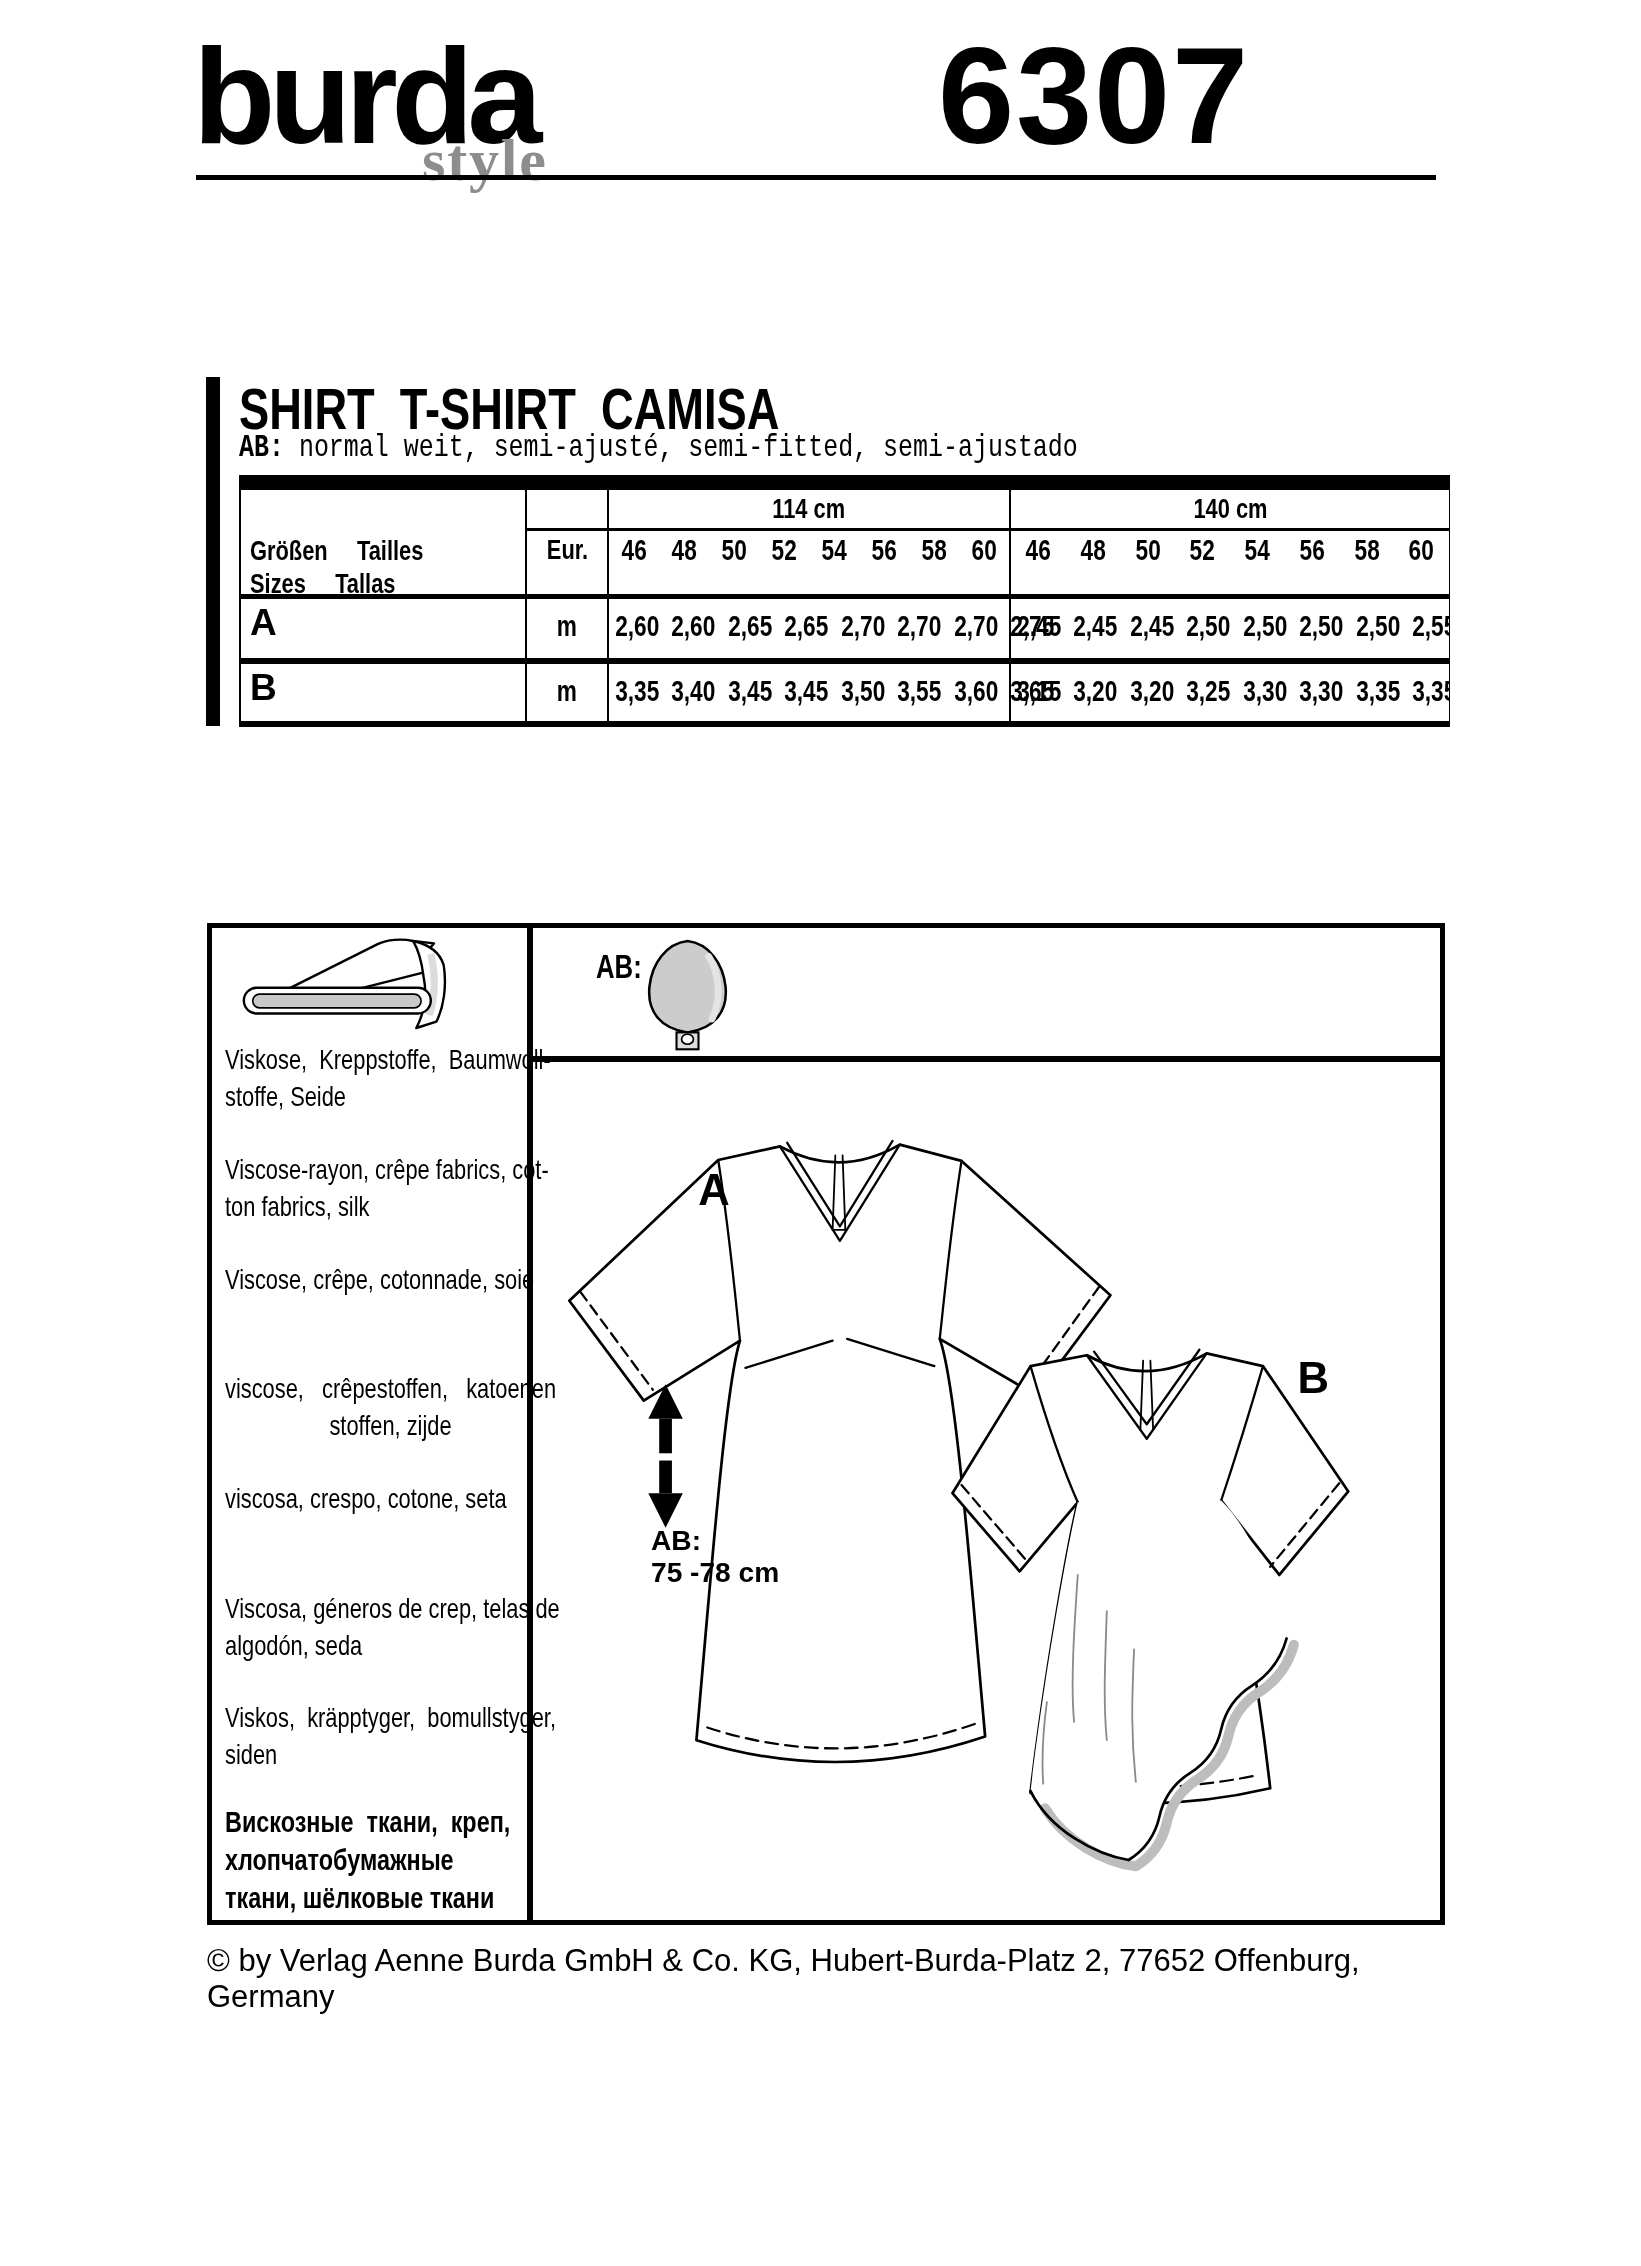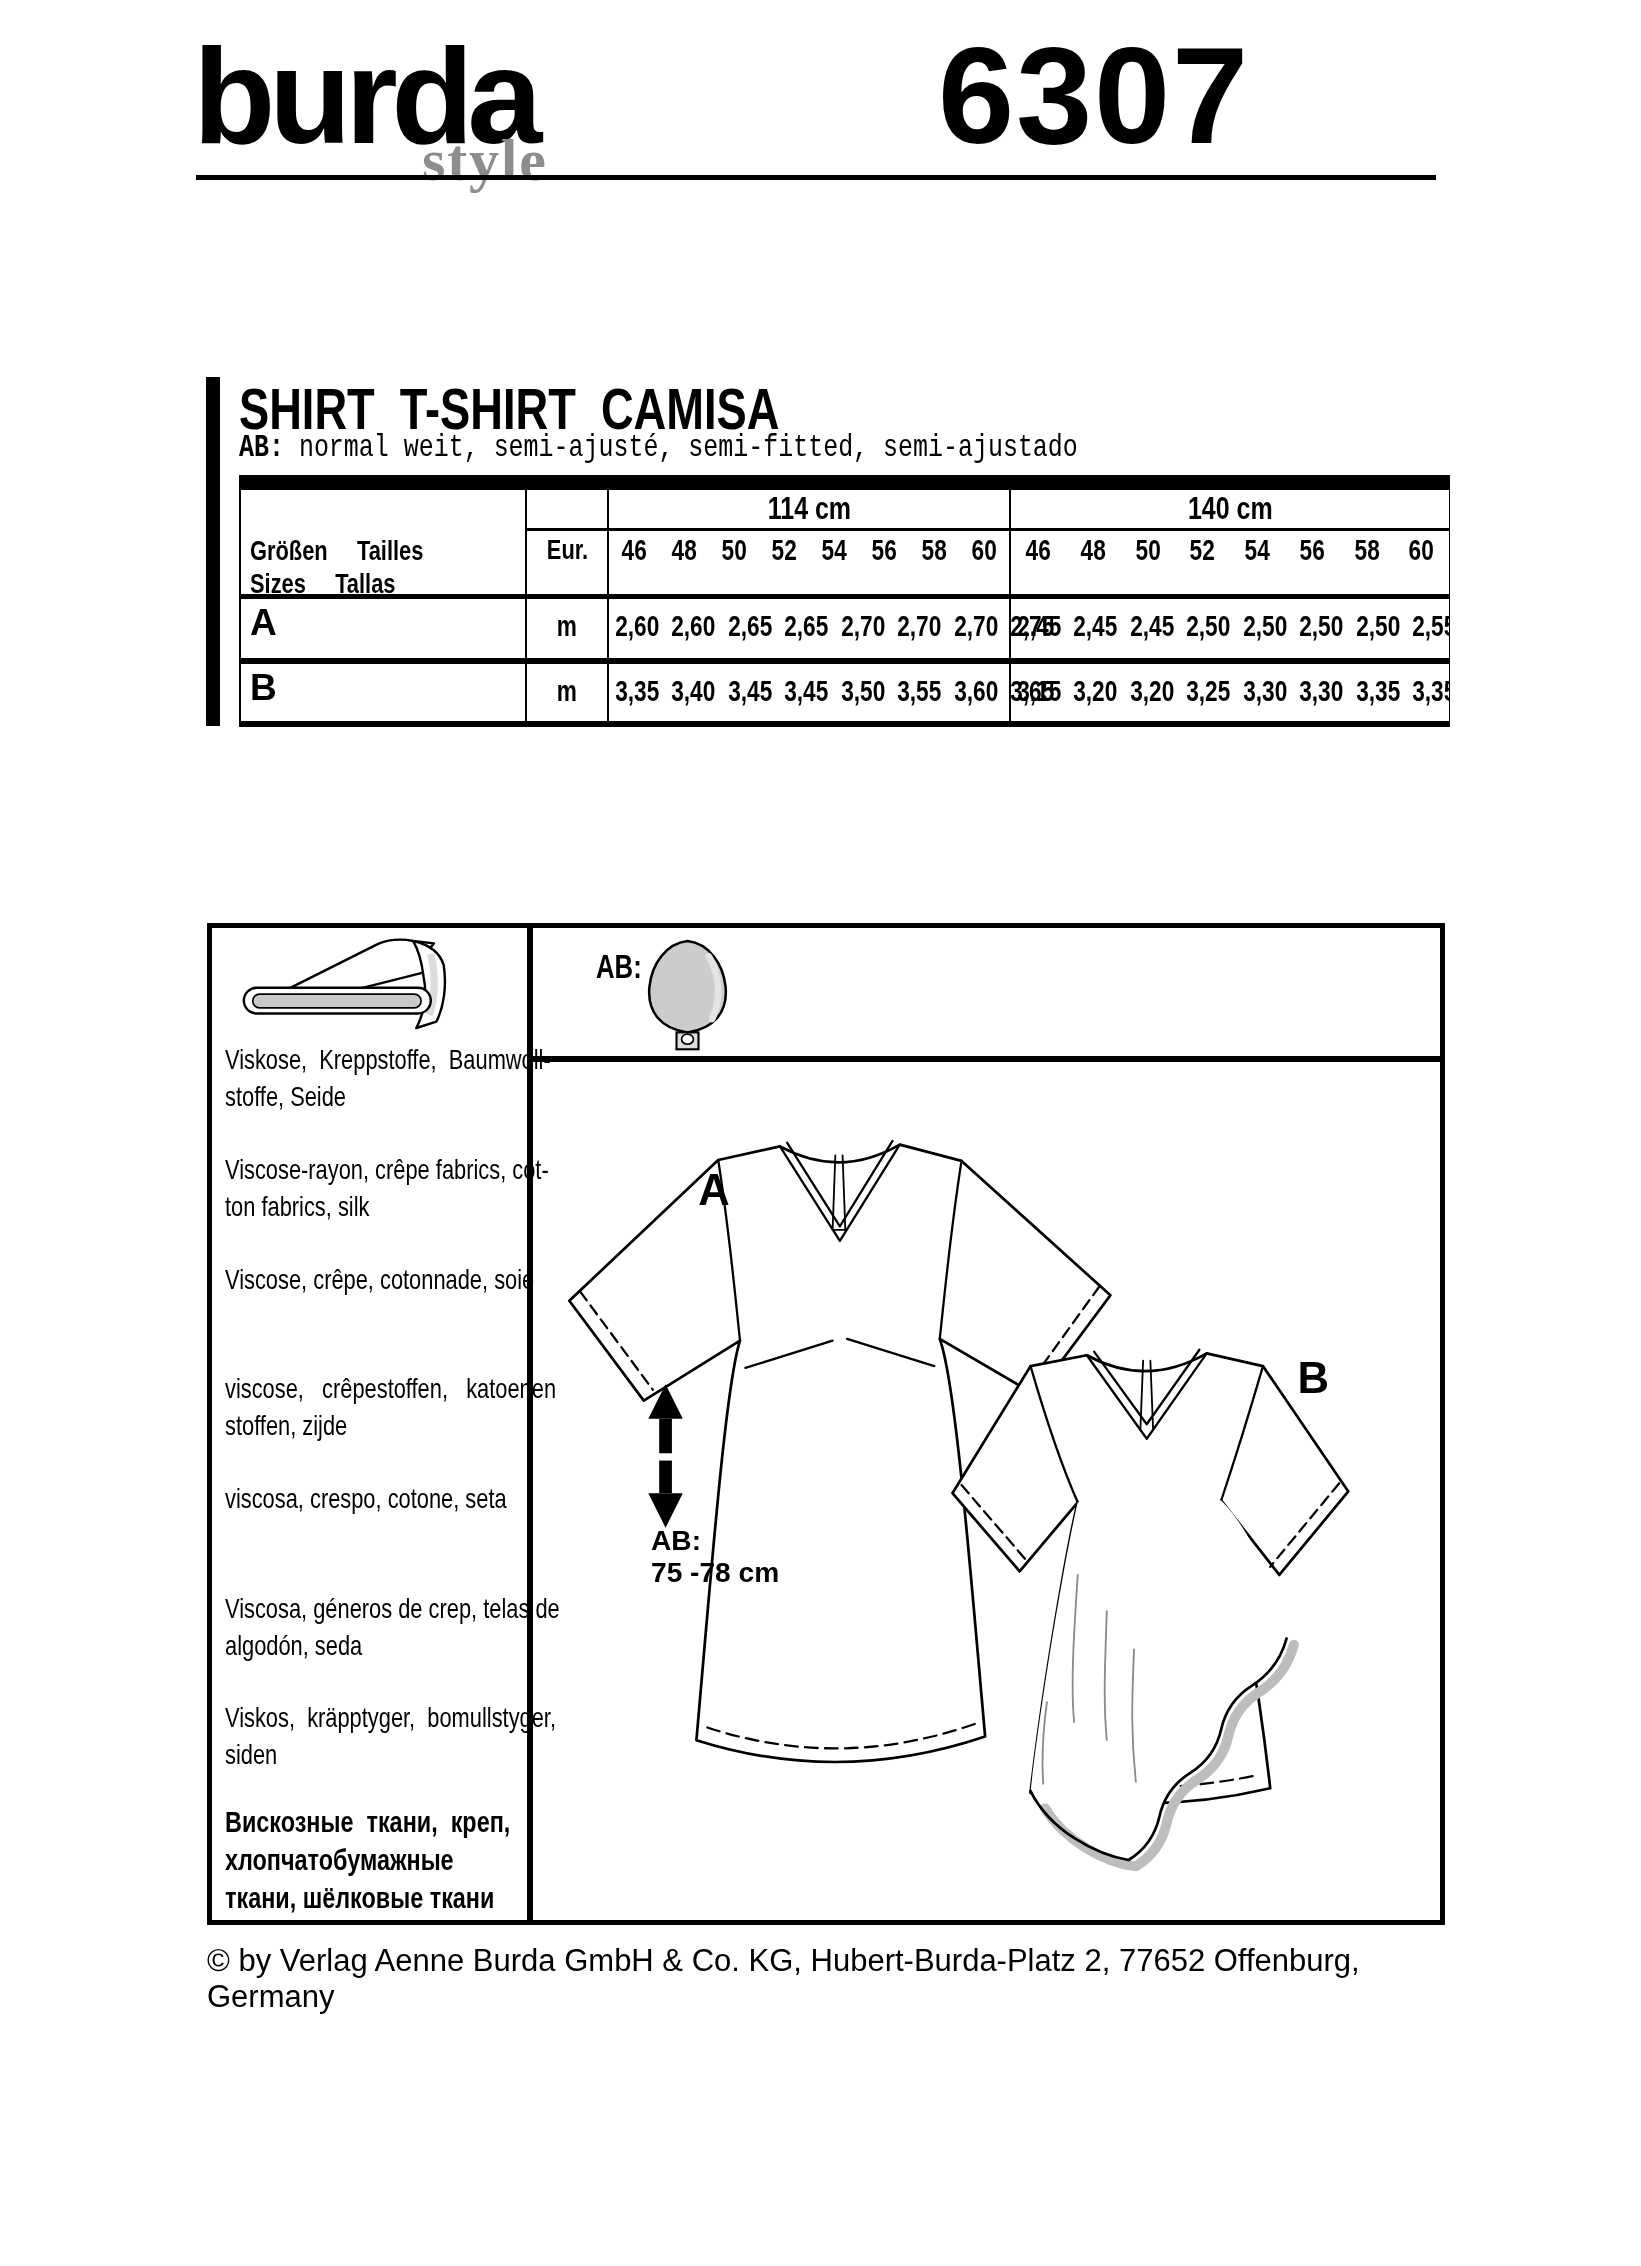--- a/index.html
+++ b/index.html
@@ -13,21 +13,21 @@
   
   .logo-main{font-size:135px;font-weight:bold;letter-spacing:-6.4px;line-height:1;}
   .logo-sub{font-family:"Liberation Serif",serif;font-weight:bold;font-size:60px;color:#8d8d8d;letter-spacing:1.8px;line-height:1;}
   .pat-num{font-size:137px;font-weight:bold;line-height:1;letter-spacing:1.8px;}
   
   .title{font-size:58px;font-weight:bold;line-height:1;}
   .subtitle{font-size:32px;line-height:1;}
   
   .tcell{display:flex;align-items:center;justify-content:center;}
   .tnum{font-size:29px;font-weight:bold;}
-  .thead{font-size:32px;font-weight:bold;}
+  .thead{font-size:28px;font-weight:bold;}
   .tlabel{font-size:28px;font-weight:bold;word-spacing:11px;}
   .rowlab{font-size:37px;font-weight:bold;}
   .grid8{display:grid;grid-template-columns:repeat(8,1fr);}
   .grid8>div{display:flex;align-items:center;justify-content:center;}
   
   .box{border:5.5px solid #000;}
   .fab{font-size:28px;line-height:37px;width:376px;}
   .fab .ln{white-space:pre;}
   .fabru{font-size:30px;font-weight:bold;line-height:38px;}
   .ablabel{font-size:33px;font-weight:bold;}
@@ -256,21 +256,21 @@
         <path d="M60,66 L172,10 C184,4 202,3 216,6 L242,9 C233,18 231,32 237,43 L146,66 Z" fill="#fff" stroke="#000" stroke-width="3" stroke-linejoin="round"></path>
         <path d="M216,6 C238,11 250,22 254,36 C258,62 254,88 245,106 L220,114 C231,93 233,70 229,50 C227,34 223,18 216,6 Z" fill="#fff" stroke="#000" stroke-width="3" stroke-linejoin="round"></path>
         <path d="M238,22 C244,46 244,76 236,98" stroke="#dcdcdc" stroke-width="9" fill="none"></path>
         <rect x="6" y="64" width="232" height="32" rx="16" fill="#fff" stroke="#000" stroke-width="3"></rect>
         <rect x="17" y="72" width="209" height="17" rx="8.5" fill="#c9c9c9" stroke="#000" stroke-width="2"></rect>
       </svg>
     </div>
     <div class="abs fab" style="left:12.8px;top:113px;"><span class="cx"><span class="ln">Viskose,  Kreppstoffe,  Baumwoll-</span><br><span class="ln">stoffe, Seide</span></span></div>
     <div class="abs fab" style="left:12.8px;top:223px;"><span class="cx"><span class="ln">Viscose-rayon, crêpe fabrics, cot-</span><br><span class="ln">ton fabrics, silk</span></span></div>
     <div class="abs fab" style="left:12.8px;top:333px;"><span class="cx"><span class="ln">Viscose, crêpe, cotonnade, soie</span></span></div>
-    <div class="abs fab" style="left:12.8px;top:442px;"><span class="cx"><span class="ln">viscose,   crêpestoffen,   katoenen</span><br><span class="ln">stoffen, zijde</span></span></div>
+    <div class="abs fab" style="left:12.8px;top:442px;text-align:center;"><span class="cx"><span class="ln">viscose,   crêpestoffen,   katoenen</span><br><span class="ln">stoffen, zijde</span></span></div>
     <div class="abs fab" style="left:12.8px;top:552px;"><span class="cx"><span class="ln">viscosa, crespo, cotone, seta</span></span></div>
     <div class="abs fab" style="left:12.8px;top:662px;"><span class="cx"><span class="ln">Viscosa, géneros de crep, telas de</span><br><span class="ln">algodón, seda</span></span></div>
     <div class="abs fab" style="left:12.8px;top:771px;"><span class="cx"><span class="ln">Viskos,  kräpptyger,  bomullstyger,</span><br><span class="ln">siden</span></span></div>
     <div class="abs fab fabru" style="left:12.8px;top:875px;"><span class="cx"><span class="ln">Вискозные  ткани,  креп,</span><br><span class="ln">хлопчатобумажные</span><br><span class="ln">ткани, шёлковые ткани</span></span></div>
 
     <div class="abs ablabel" style="left:384px;top:20px;"><span class="cx">AB:</span></div>
     <div class="abs" style="left:429px;top:5.5px;">
       <svg width="93" height="119" viewBox="0 0 110 140">
         <path d="M55,8 C30,11 13,34 10,62 C7,92 24,112 55,116 C86,112 103,92 100,62 C97,34 80,11 55,8 Z" fill="#cccccc" stroke="#000" stroke-width="3"></path>
         <path d="M80,26 C93,46 95,78 84,100" stroke="#e4e4e4" stroke-width="8" fill="none" stroke-linecap="round"></path>

